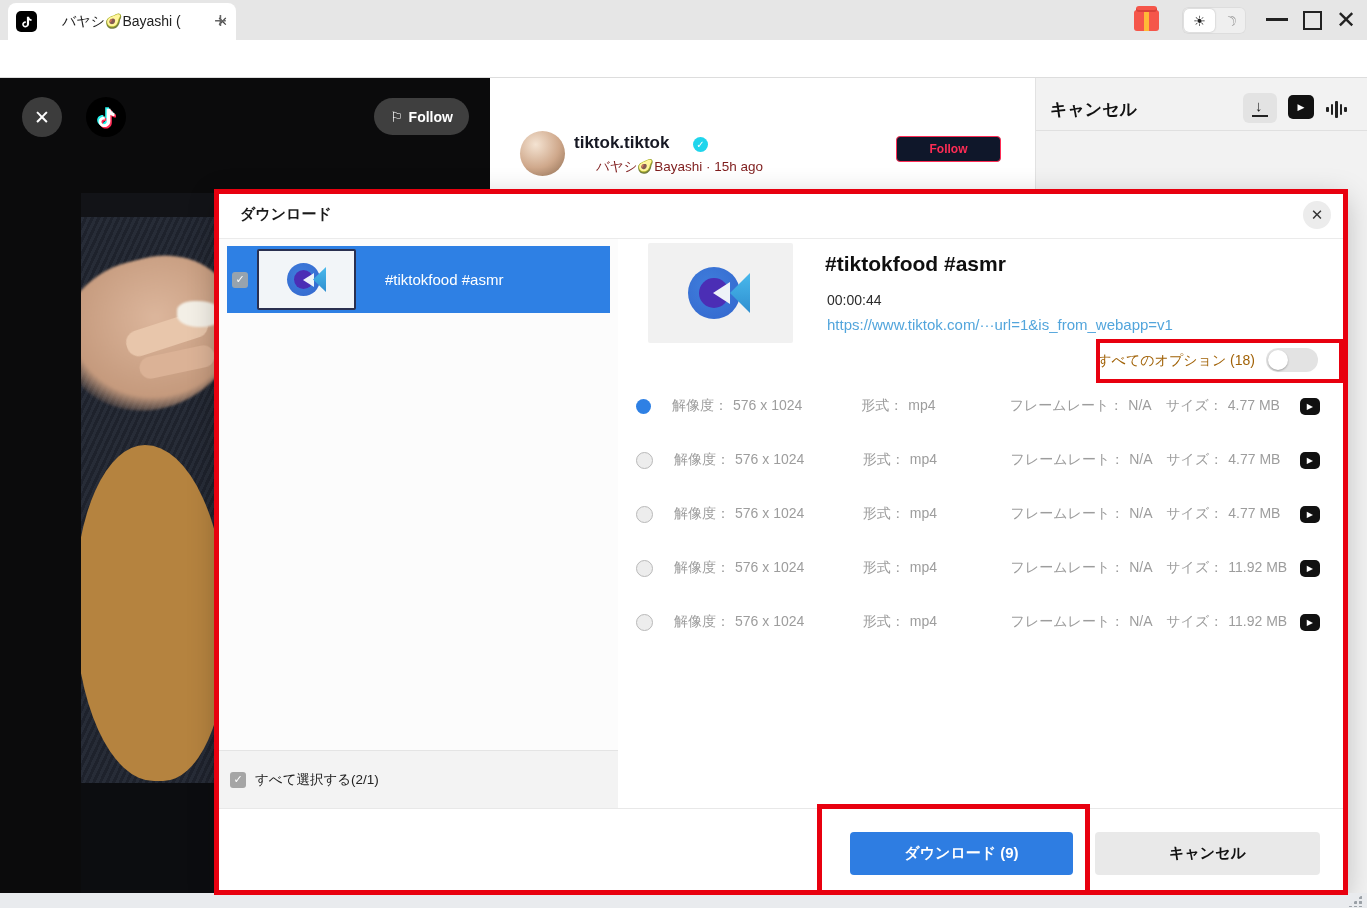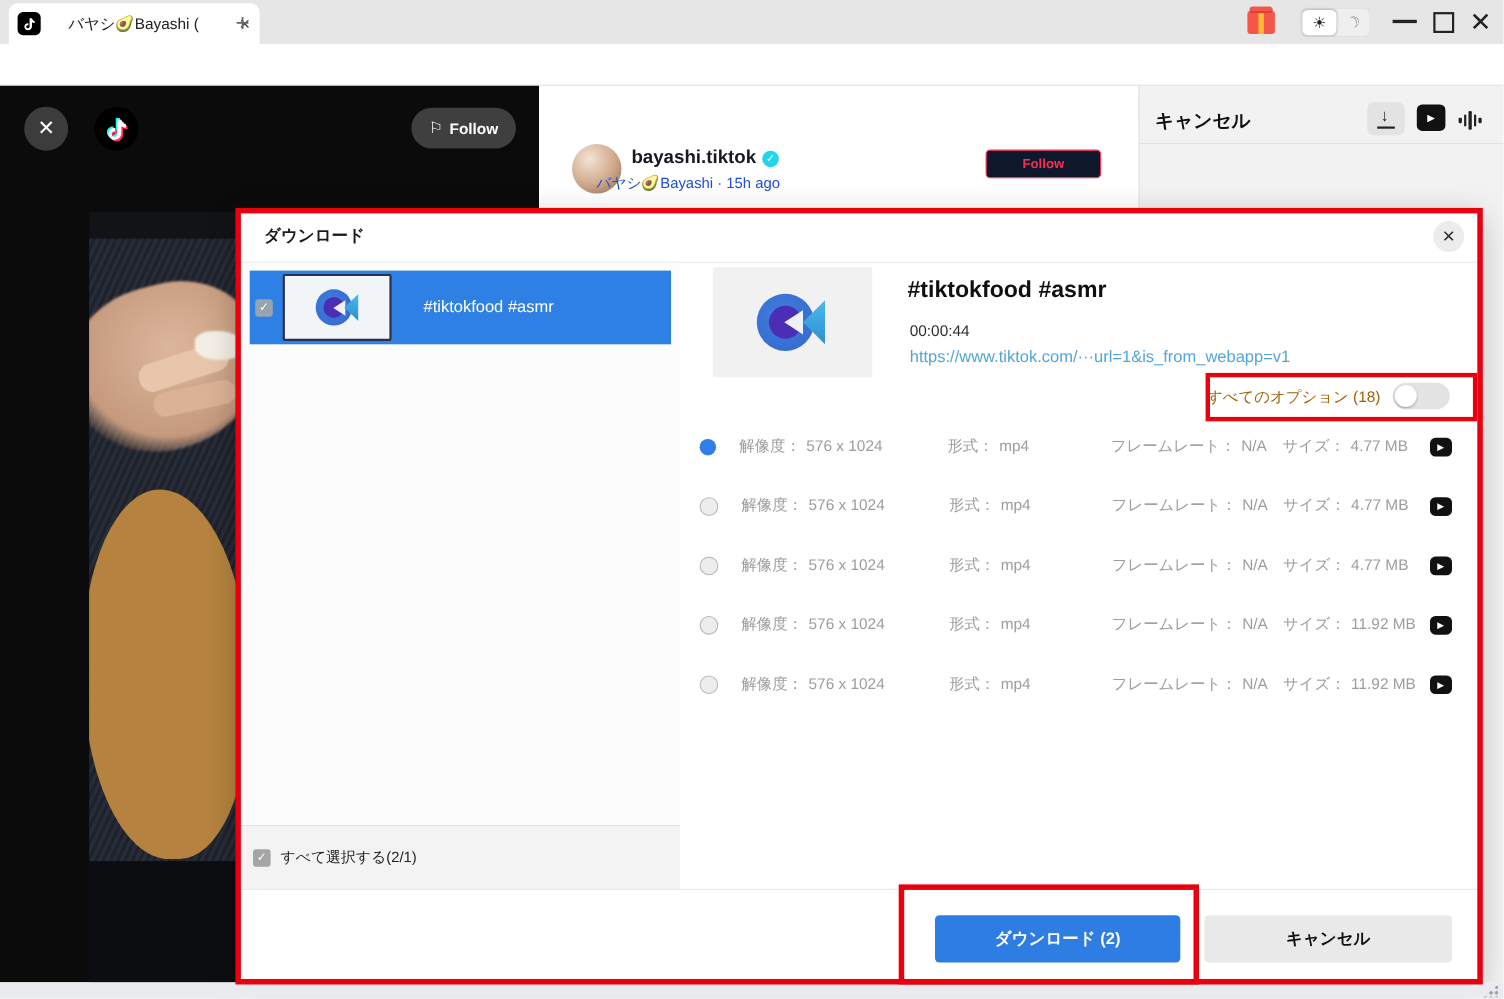--- a/index.html
+++ b/index.html
@@ -49,21 +49,21 @@
   .tt-logo{left:86px;top:97px;width:40px;height:40px;border-radius:50%;background:#000;overflow:hidden}
   .tt-logo svg{position:absolute;left:9px;top:9px;width:22px;height:22px}
   .report{left:374px;top:98px;width:95px;height:37px;background:#3f3f3f;border-radius:19px;display:flex;
           align-items:center;justify-content:center;gap:6px;color:#fff;font-weight:bold;font-size:14px}
   .content{left:490px;top:78px;width:545px;height:815px;background:#fff}
   .avatar{left:520px;top:131px;width:45px;height:45px;border-radius:50%;
           background:radial-gradient(circle at 35% 30%,#f4e3d2,#cfa88b 55%,#8c6b50)}
   .uname{left:574px;top:133px;font-size:17px;font-weight:bold;color:#161823}
   .verified{left:693px;top:137px;width:15px;height:15px;border-radius:50%;background:#20d5ec;color:#fff;
             font-size:10px;display:flex;align-items:center;justify-content:center;font-weight:bold}
-  .subline{left:542px;top:158px;font-size:13.5px;color:#1d4ed8}
+  .subline{left:596px;top:158px;font-size:13.5px;color:#7f1d1d}
   .follow{left:896px;top:136px;width:105px;height:26px;background:#0f172a;border:1px solid #fe2c55;border-radius:4px;
           color:#fe2c55;font-weight:bold;font-size:12px;display:flex;align-items:center;justify-content:center}
   .library{left:1035px;top:78px;width:332px;height:815px;background:#f2f2f2;border-left:1px solid #e2e2e2}
   .lib-title{left:1050px;top:98px;font-size:17px;font-weight:bold;color:#111}
   .lib-divider{left:1036px;top:130px;width:331px;height:1px;background:#e0e0e0}
   .dlicon-bg{left:1243px;top:93px;width:34px;height:30px;background:#e3e3e3;border-radius:6px}
   .dl-arrow{position:absolute;left:12px;top:4px;font-size:15px;color:#222;font-weight:bold}
   .dl-base{position:absolute;left:9px;top:22px;width:16px;height:2px;background:#222}
   .wave{left:1326px;top:100px;width:26px;height:18px;display:flex;align-items:center;gap:2px}
   .wave i{display:block;width:2.5px;background:#222;border-radius:1px}
@@ -207,21 +207,21 @@
       <path d="M33.5 6c.8 4.7 4.2 8.4 9 9.1v6.8c-3.4.1-6.5-1-9-2.8v13.6c0 7.6-5.6 13.3-13 13.3-7.2 0-12.5-5-12.5-11.6 0-6.9 5.9-12.3 13.4-11.5v7.1c-.8-.3-1.7-.4-2.5-.3-3 .3-5 2.6-4.8 5.3.2 2.8 2.5 4.8 5.5 4.8 3.4 0 5.9-2.3 5.9-6V6h8z"></path>
     </svg>
 </div>
 <div class="a report">
   <span>⚐</span>
   <span>Follow</span>
 </div>
 
 <div class="a content"></div>
 <div class="a avatar"></div>
-<span class="a uname">bayashi.tiktok</span>
+<span class="a uname">tiktok.tiktok</span>
 <span class="a verified">✓</span>
 <span class="a subline">バヤシ🥑Bayashi · 15h ago</span>
 <div class="a follow">
     <span>Follow</span>
   </div>
 
 <div class="a library"></div>
 <span class="a lib-title">キャンセル</span>
 <div class="a lib-divider"></div>
 <div class="a dlicon-bg">
@@ -402,21 +402,21 @@
 
 <div class="a selbar">
   <span class="chk chk-all">
       <span>✓</span>
     </span>
   <span class="selbar-label">すべて選択する(2/1)</span>
 </div>
 
 <div class="a footer"></div>
 <div class="a btn-dl">
-    <span>ダウンロード (2)</span>
+    <span>ダウンロード (9)</span>
   </div>
 <div class="a btn-cancel">
     <span>キャンセル</span>
   </div>
 
 <div class="a anno" style="left:214px;top:189px;width:1134px;height:706px"></div>
 <div class="a anno anno-thin" style="left:1096px;top:339px;width:247px;height:44px"></div>
 <div class="a anno" style="left:817px;top:804px;width:273px;height:91px"></div>
 
 <div class="a bottomstrip"></div>

